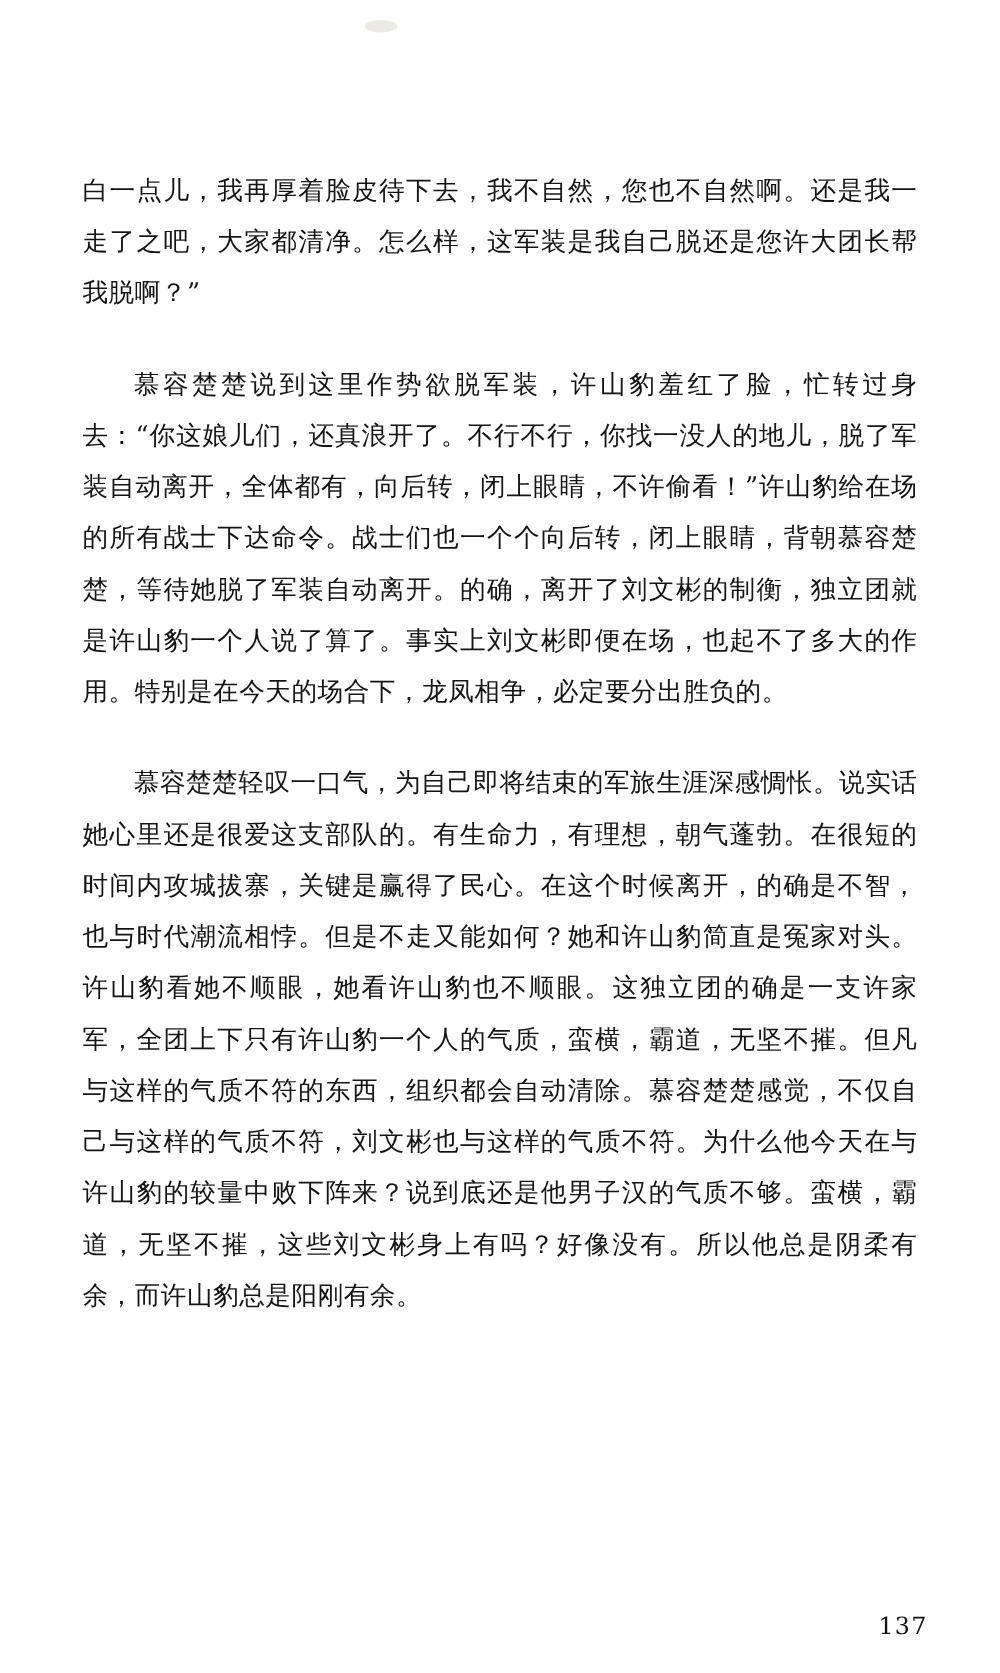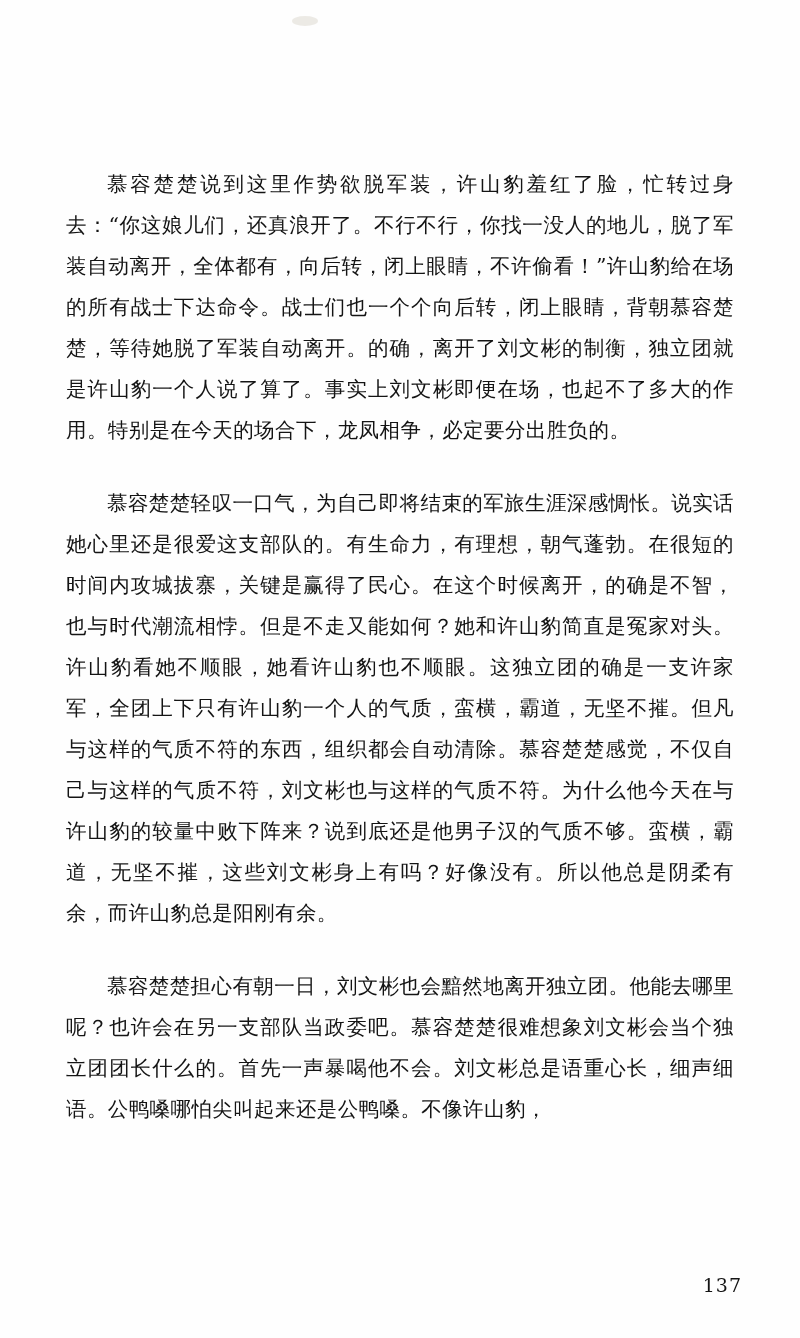--- a/index.html
+++ b/index.html
@@ -39,21 +39,21 @@
     font-family: "DejaVu Serif", "Liberation Serif", serif;
     font-weight: 500;
   }
   p.indent {
     text-indent: 2em;
     margin-top: 32px;
   }
   .page-number {
     position: absolute;
     right: 58px;
-    bottom: 42px;
+    bottom: 26px;
     font-size: 19px;
     letter-spacing: 1px;
     color: #141414;
     font-family: "DejaVu Serif", "Liberation Serif", serif;
   }
   .smudge {
     position: absolute;
     left: 292px;
     top: 16px;
     width: 26px;
@@ -64,20 +64,20 @@
   }
 </style>
 </head>
 <body>
 
 <div class="page">
 
   <div class="smudge"></div>
 
   <div class="text-column">
+    <p class="para">白一点儿，我再厚着脸皮待下去，我不自然，您也不自然啊。还是我一走了之吧，大家都清净。怎么样，这军装是我自己脱还是您许大团长帮我脱啊？”</p>
     <p class="para indent">慕容楚楚说到这里作势欲脱军装，许山豹羞红了脸，忙转过身去：“你这娘儿们，还真浪开了。不行不行，你找一没人的地儿，脱了军装自动离开，全体都有，向后转，闭上眼睛，不许偷看！”许山豹给在场的所有战士下达命令。战士们也一个个向后转，闭上眼睛，背朝慕容楚楚，等待她脱了军装自动离开。的确，离开了刘文彬的制衡，独立团就是许山豹一个人说了算了。事实上刘文彬即便在场，也起不了多大的作用。特别是在今天的场合下，龙凤相争，必定要分出胜负的。</p>
     <p class="para indent">慕容楚楚轻叹一口气，为自己即将结束的军旅生涯深感惆怅。说实话她心里还是很爱这支部队的。有生命力，有理想，朝气蓬勃。在很短的时间内攻城拔寨，关键是赢得了民心。在这个时候离开，的确是不智，也与时代潮流相悖。但是不走又能如何？她和许山豹简直是冤家对头。许山豹看她不顺眼，她看许山豹也不顺眼。这独立团的确是一支许家军，全团上下只有许山豹一个人的气质，蛮横，霸道，无坚不摧。但凡与这样的气质不符的东西，组织都会自动清除。慕容楚楚感觉，不仅自己与这样的气质不符，刘文彬也与这样的气质不符。为什么他今天在与许山豹的较量中败下阵来？说到底还是他男子汉的气质不够。蛮横，霸道，无坚不摧，这些刘文彬身上有吗？好像没有。所以他总是阴柔有余，而许山豹总是阳刚有余。</p>
-    <p class="para indent">慕容楚楚担心有朝一日，刘文彬也会黯然地离开独立团。他能去哪里呢？也许会在另一支部队当政委吧。慕容楚楚很难想象刘文彬会当个独立团团长什么的。首先一声暴喝他不会。刘文彬总是语重心长，细声细语。公鸭嗓哪怕尖叫起来还是公鸭嗓。不像许山豹，</p>
   </div>
 
   <div class="page-number">137</div>
 
 </div>
 
 </body></html>

